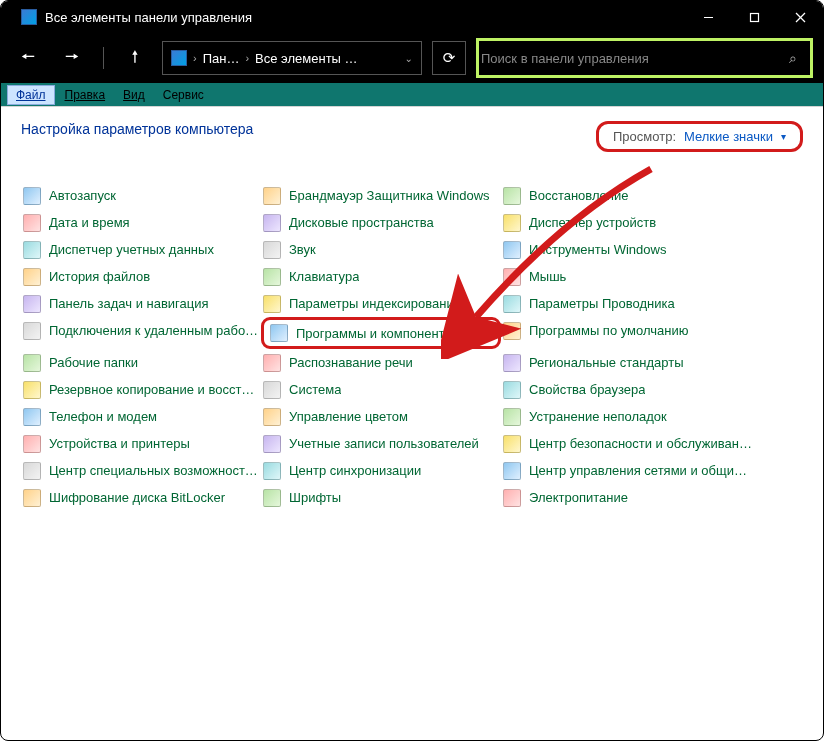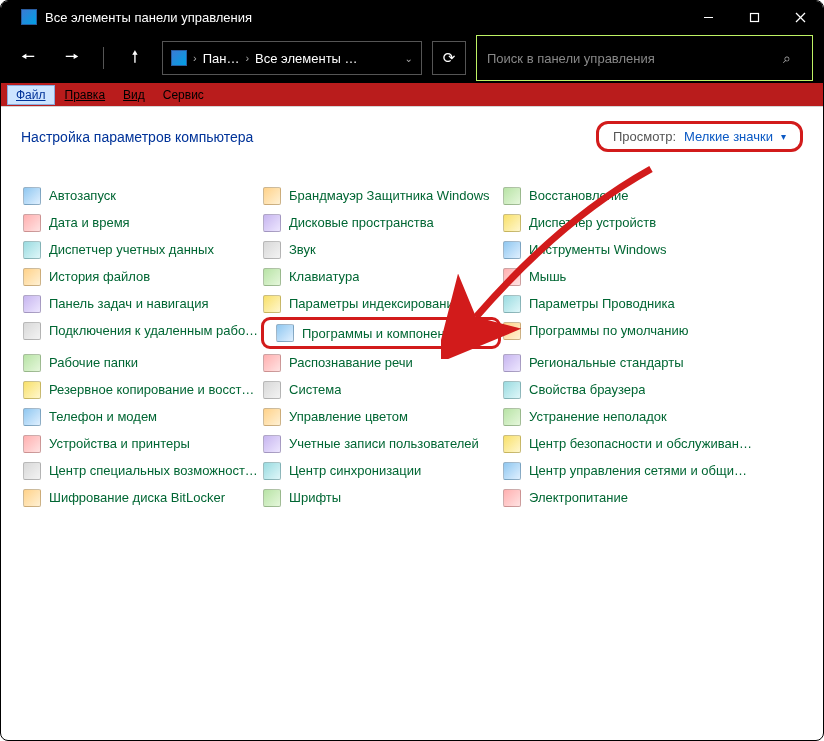--- a/index.html
+++ b/index.html
@@ -55,40 +55,40 @@
   }
   .breadcrumb .bc-icon {
     width:16px;height:16px;display:inline-block;
     background: linear-gradient(135deg,#3a7bd5,#00a0e4);
     border:1px solid #2a5da0;
   }
   .bc-chevron{color:#aaa;font-size:11px;}
   .bc-dd{margin-left:auto;color:#aaa;font-size:10px;}
   .refresh-btn{width:34px;height:34px;border:1px solid #555;display:flex;align-items:center;justify-content:center;color:#fff;font-size:15px;}
   .searchbox{
-    flex:1; border:1px solid #bef264; height:46px; display:flex; align-items:center;
-    padding:0 10px; color:#888;
+    flex:1; border:3px solid #bef264; height:40px; display:flex; align-items:center;
+    padding:0 2px; color:#888;
   }
   .searchbox input{
     flex:1; background:transparent; border:none; color:#fff; font-size:13px; outline:none;
   }
   .searchbox input::placeholder{color:#888;}
   .search-icon{width:30px;text-align:center;color:#aaa;font-size:14px;}
   
   .menubar{
-    background:#b91c1c; height:24px; border-bottom:1px solid #d4d4d4;
+    background:#0f766e; height:24px; border-bottom:1px solid #d4d4d4;
     display:flex; align-items:center; padding:0 6px; gap:2px;
     font-size:12px;
   }
   .menu-item{ padding:2px 8px; text-decoration: none; color:#000;}
   .menu-item.active{ background:#cce4ff; border:1px solid #88aadd; color:#003399;}
   .menu-item .ul{ text-decoration:underline; }
   
   .header-row{
-    display:flex; align-items:center; padding:14px 20px 12px 20px;
+    display:flex; align-items:flex-start; padding:14px 20px 12px 20px;
   }
   .header-title{ color:#003399; font-size:14px; }
   .view-box{
     margin-left:auto; border:3px solid #d21b1b; border-radius:12px;
     padding:5px 14px; display:flex; align-items:center; gap:8px;
     font-size:13px;
   }
   .view-label{ color:#555;}
   .view-value{ color:#0b59c4;}
   .view-caret{ color:#0b59c4; font-size:10px;}
@@ -110,21 +110,21 @@
     color:#006633; font-size:13px;
     cursor:pointer;
   }
   .item .ico{
     width:18px;height:18px;flex:0 0 18px;
     border:1px solid rgba(0,0,0,.2); border-radius:2px;
   }
   .item .lbl{ overflow:hidden; text-overflow:ellipsis; }
   .item.highlight{
     border:3px solid #d21b1b; border-radius:9px; height:32px;
-    padding:0 12px;
+    padding:0 6px;
     gap:8px;
   }
   
   .ico.c1{background:linear-gradient(135deg,#90c7f0,#e0f0ff);}
   .ico.c2{background:linear-gradient(135deg,#ffd28a,#fff1d4);}
   .ico.c3{background:linear-gradient(135deg,#b8e3a6,#e5f7db);}
   .ico.c4{background:linear-gradient(135deg,#ffb0b0,#ffe2e2);}
   .ico.c5{background:linear-gradient(135deg,#c7b6ef,#ede6ff);}
   .ico.c6{background:linear-gradient(135deg,#f8e06a,#fff7cd);}
   .ico.c7{background:linear-gradient(135deg,#9adbe0,#dff7f9);}

